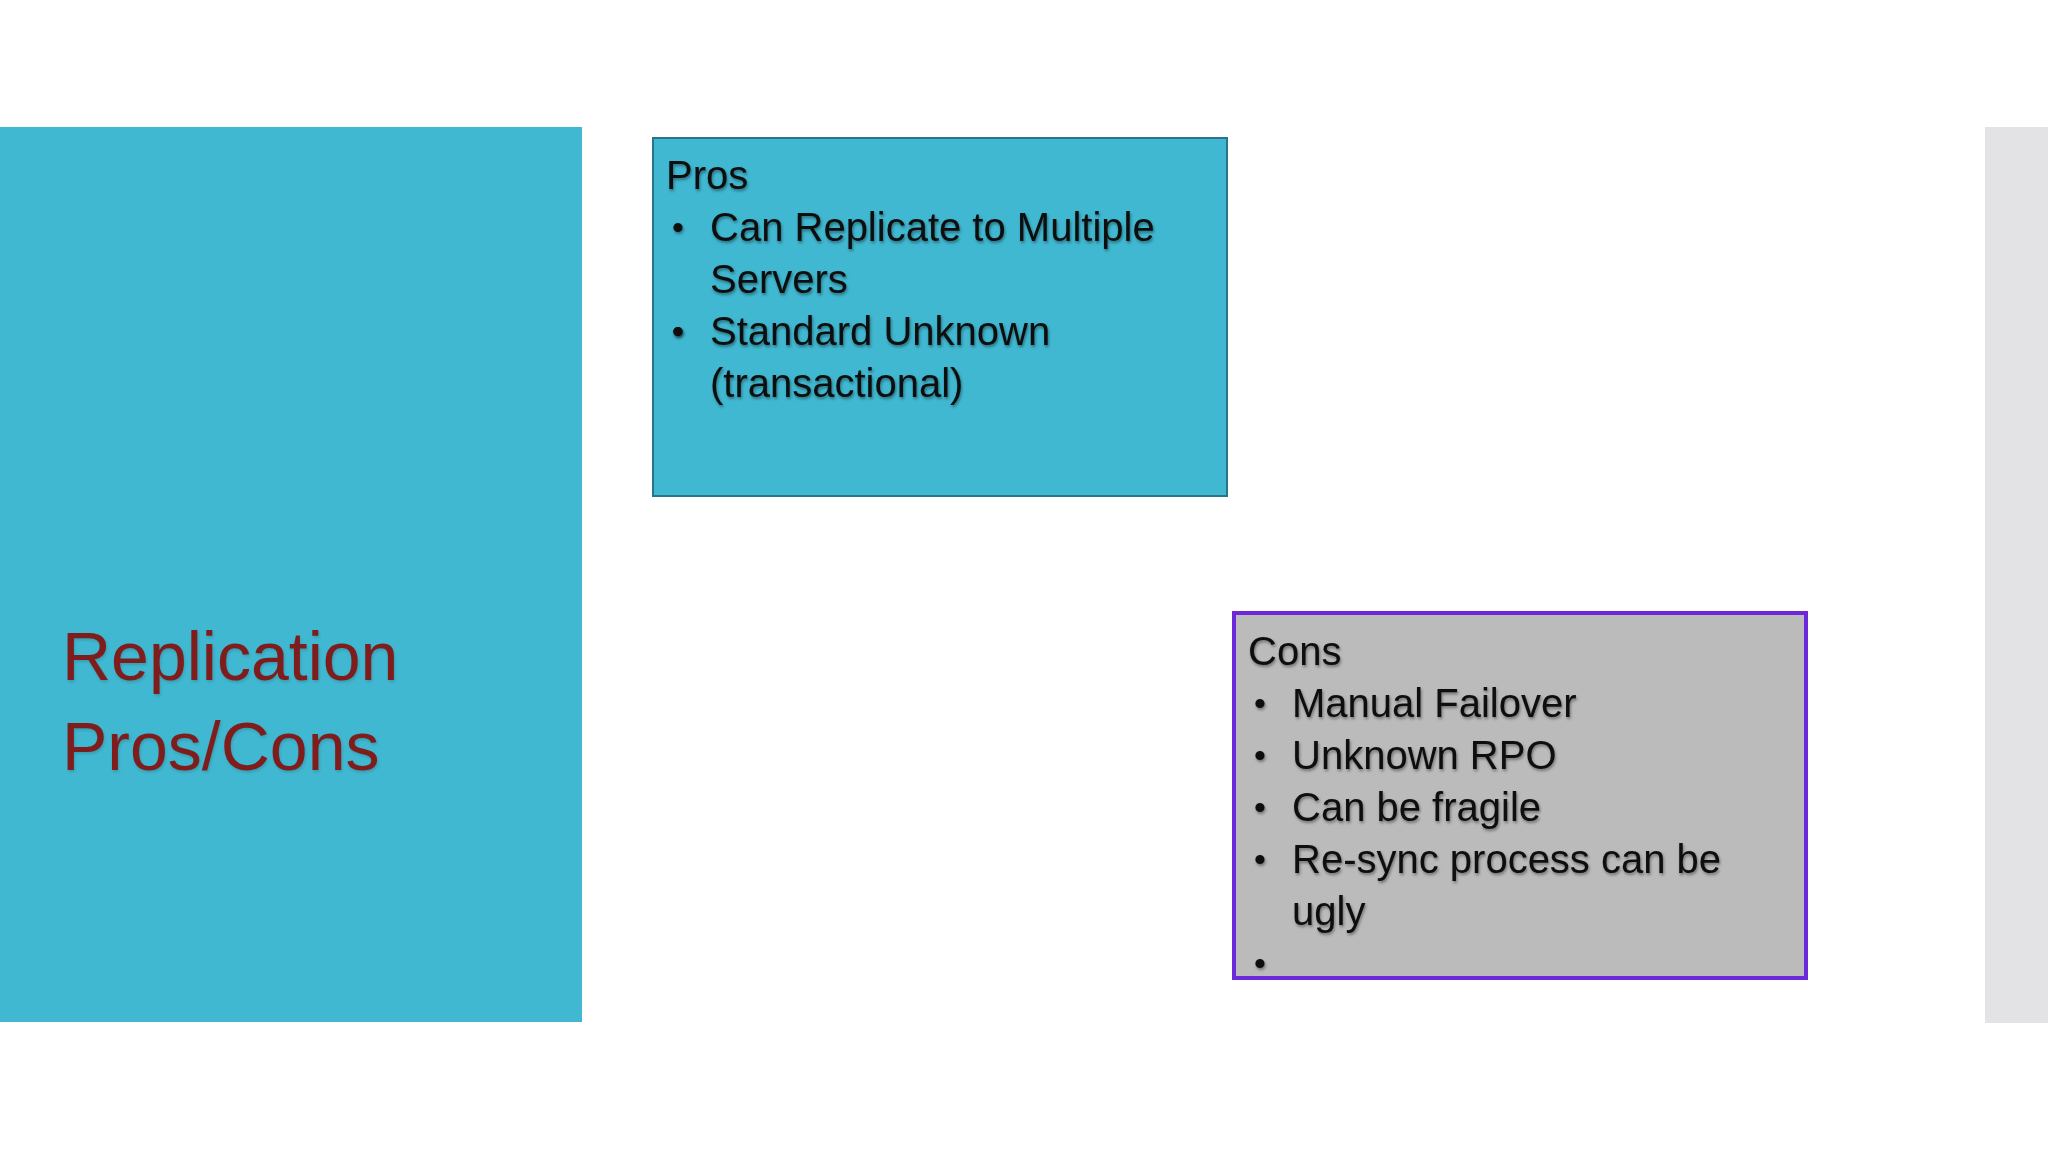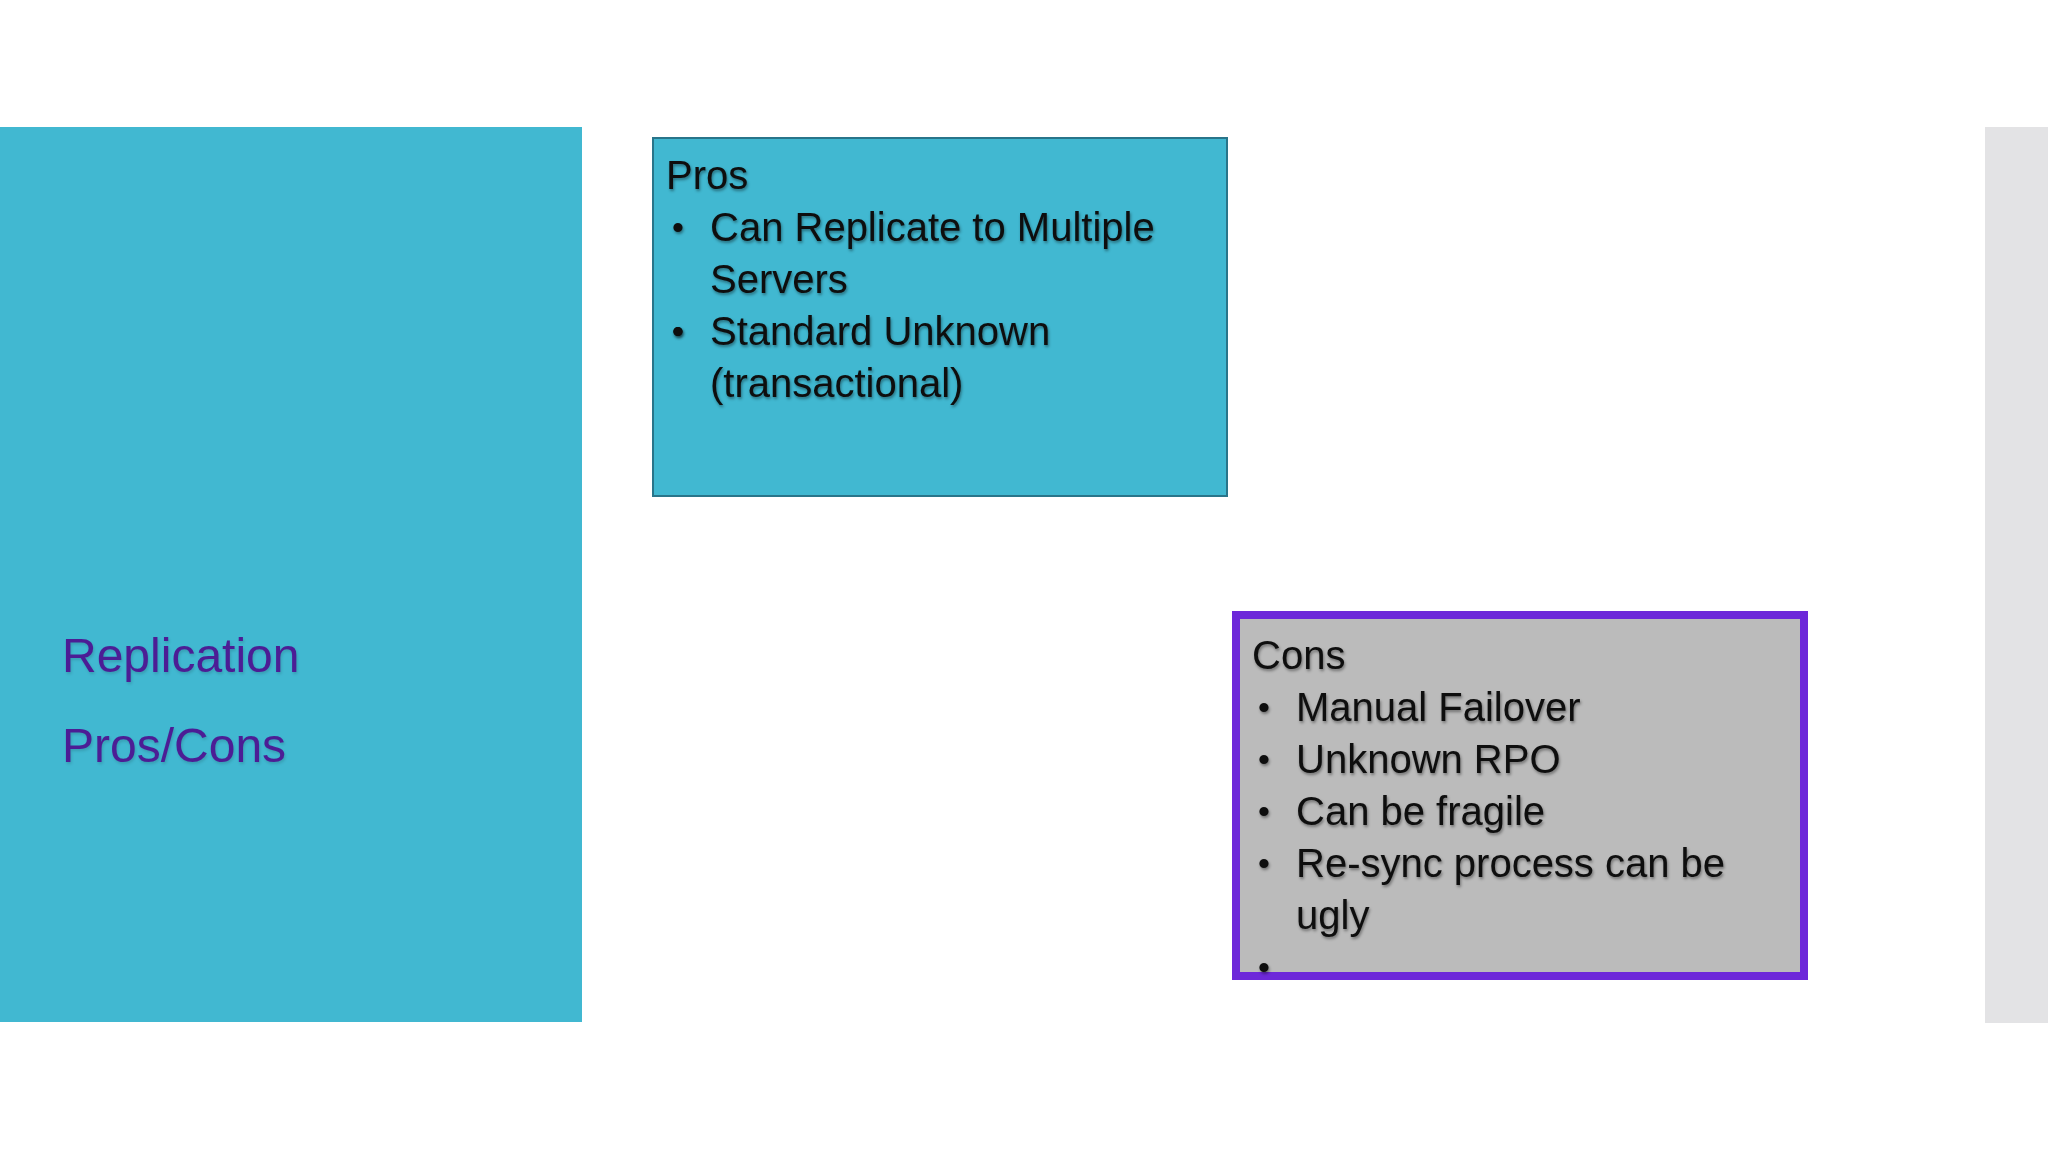--- a/index.html
+++ b/index.html
@@ -23,24 +23,24 @@
     top: 127px;
     width: 582px;
     height: 895px;
     background: #41b8d1;
   }
   .slide-title {
     position: absolute;
     left: 62px;
     top: 484px;
     width: 472px;
-    font-size: 48px;
+    font-size: 68px;
     line-height: 90px;
     font-weight: 400;
-    color: #4c1d95;
+    color: #7f1d1d;
     text-shadow: 1px 2px 3px rgba(0,0,0,0.15);
   }
 
   
   .content-box {
     position: absolute;
     box-sizing: border-box;
     font-size: 40px;
     line-height: 52px;
     color: #0e0e0e;
@@ -54,21 +54,21 @@
     height: 360px;
     background: #41b8d1;
     border: 2px solid #29758a;
   }
   .cons-box {
     left: 1232px;
     top: 611px;
     width: 576px;
     height: 369px;
     background: #bbbbbb;
-    border: 8px solid #6d28d9;
+    border: 4px solid #6d28d9;
   }
   .box-heading {
     font-weight: 400;
   }
   .bullet-list {
     margin: 0;
     padding: 0;
     list-style: none;
   }
   .bullet-list li {

